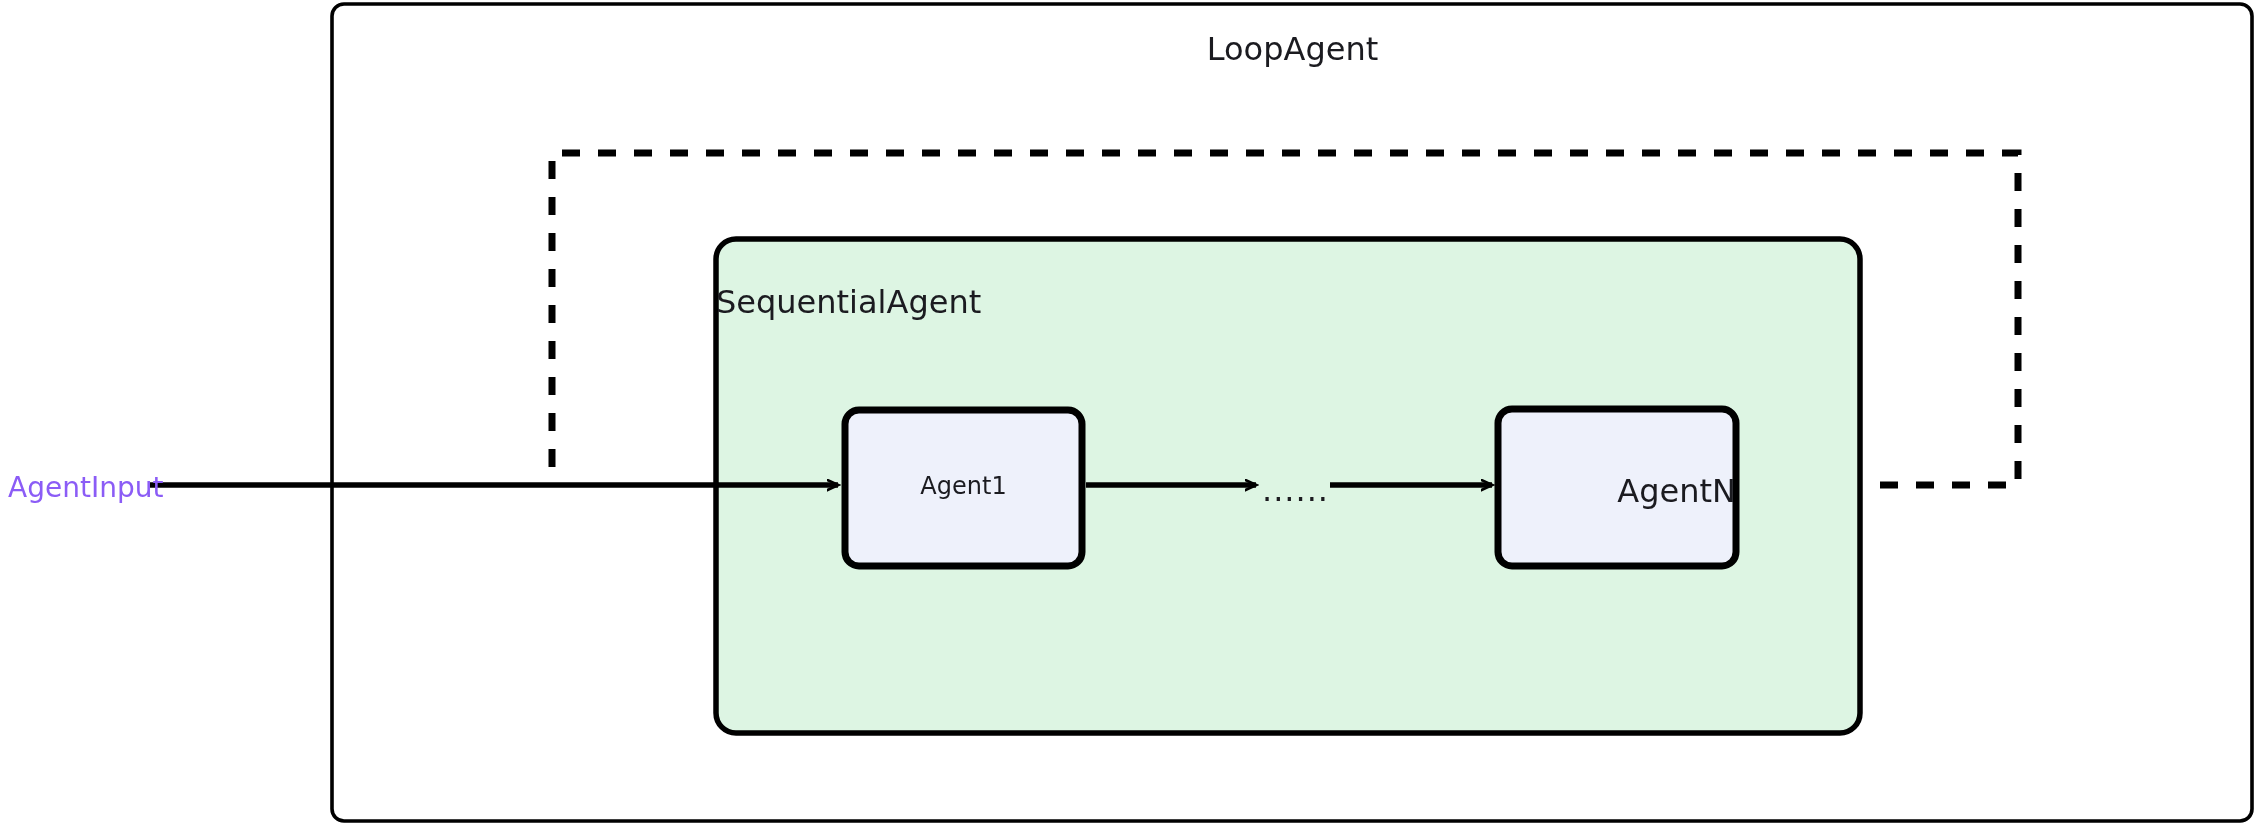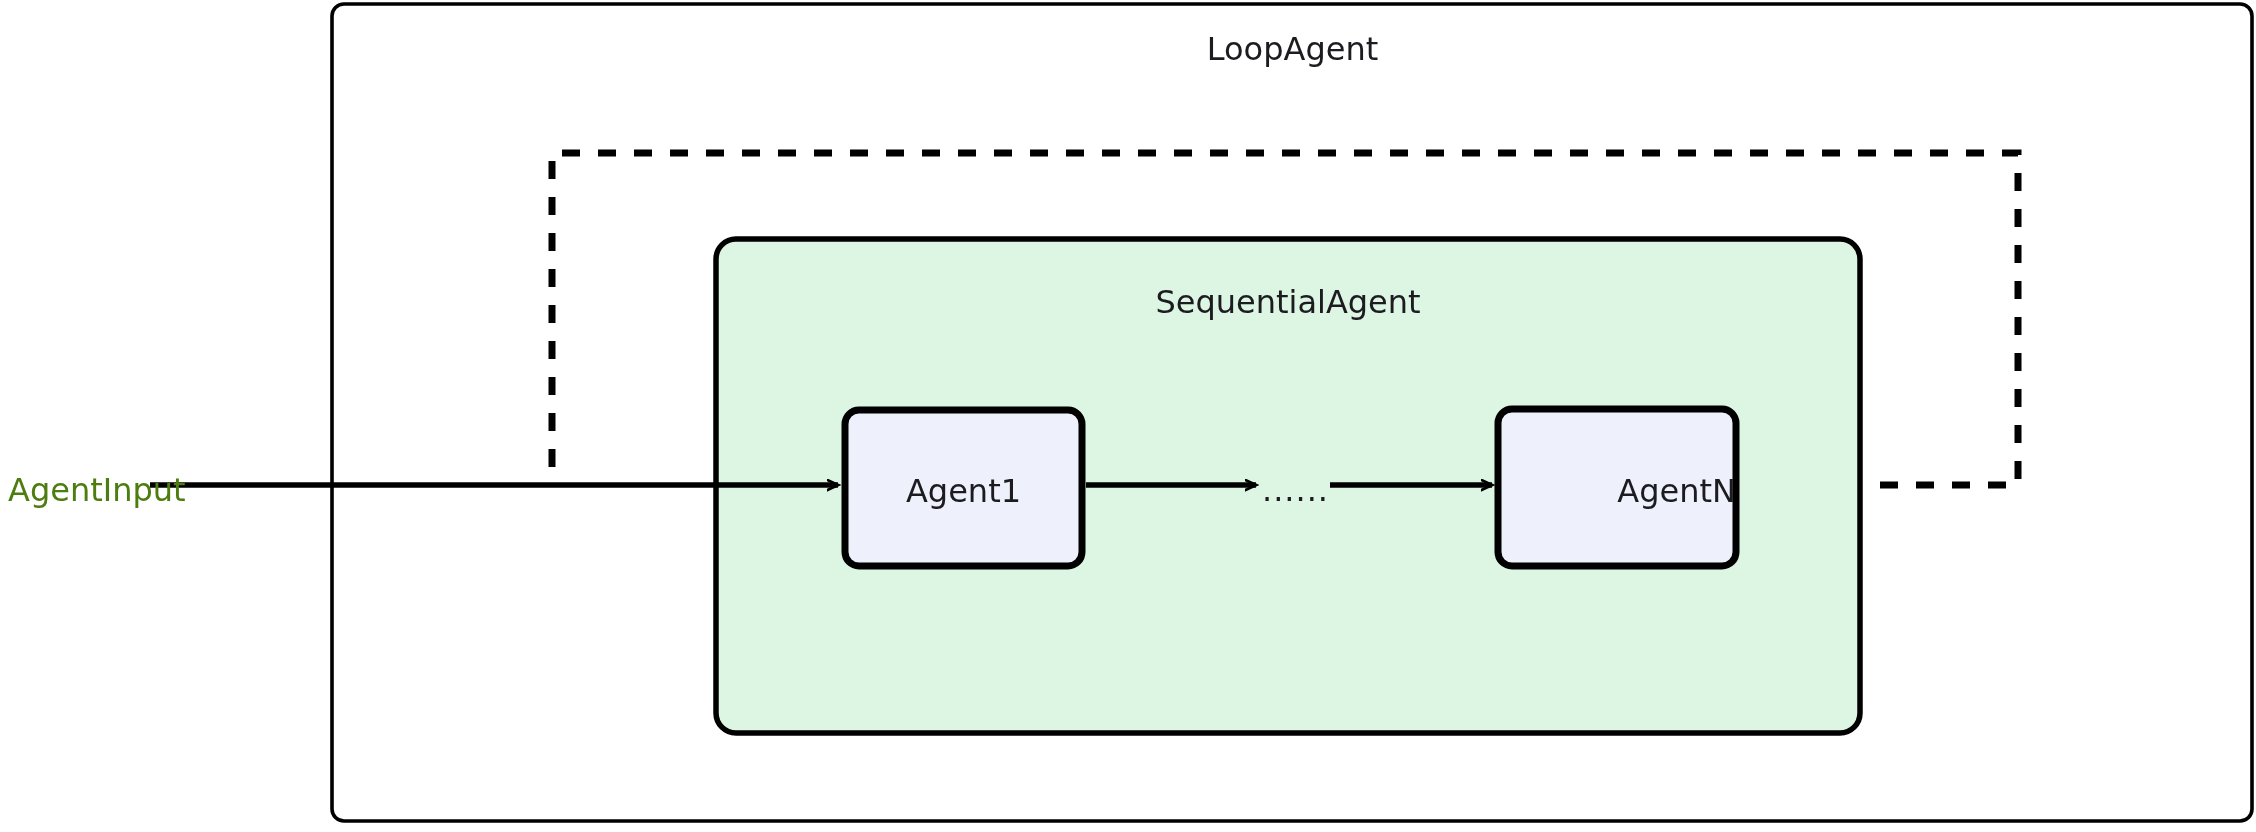--- a/index.html
+++ b/index.html
@@ -34,48 +34,48 @@
     top: 30px;
     text-align: center;
     font-size: 32px;
     color: #1b1b20;
   }
   .label-seq-wrap {
     position: absolute;
     left: 716px;
     width: 1144px;
     top: 283px;
-    text-align: center;
+    text-align: left;
     font-size: 32px;
     color: #1b1b20;
   }
   .label-agent1-wrap {
     position: absolute;
     left: 845px;
     width: 237px;
     top: 472px;
     text-align: center;
-    font-size: 32px;
+    font-size: 24px;
     color: #1b1b20;
   }
   .label-agentn-wrap {
     position: absolute;
     left: 1498px;
     width: 238px;
     top: 472px;
     text-align: right;
     font-size: 32px;
     color: #1b1b20;
   }
   .label-input-wrap {
     position: absolute;
     left: 8px;
     top: 471px;
-    font-size: 32px;
-    color: #4d7c0f;
+    font-size: 28px;
+    color: #8b5cf6;
   }
   .label-ellipsis-wrap {
     position: absolute;
     left: 1262px;
     top: 471px;
     font-size: 32px;
     letter-spacing: 1px;
     color: #1b1b20;
   }
 </style>

